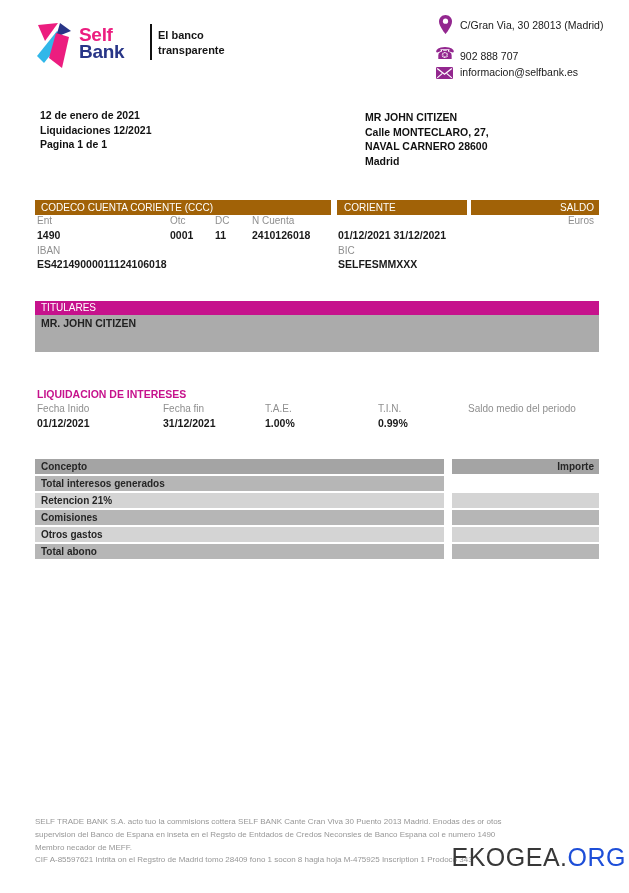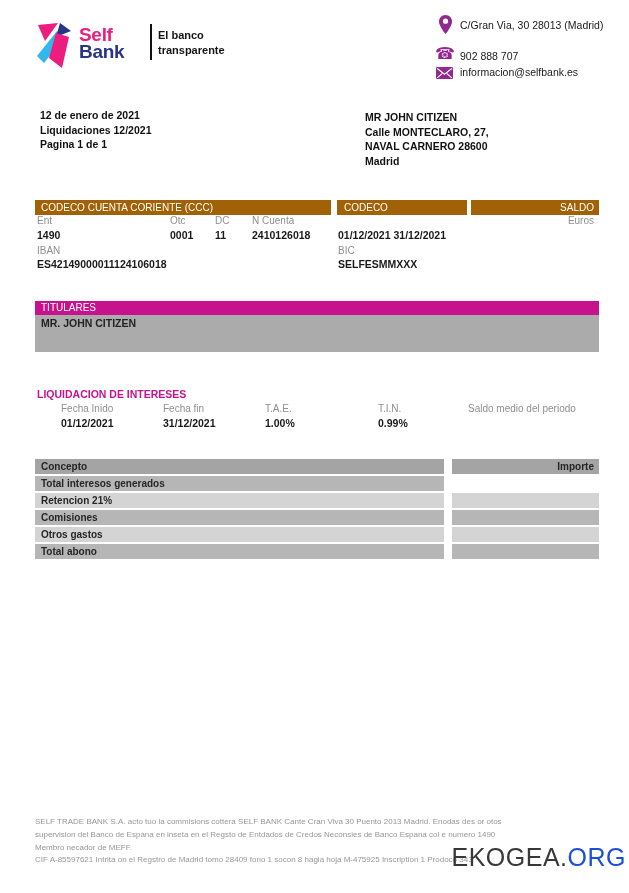--- a/index.html
+++ b/index.html
@@ -56,21 +56,21 @@
 
   
   #bar-titulares { position:absolute; left:35px; top:301px; width:564px; height:14px; background:#c6128c; color:#fff; font-size:10px; line-height:14px; padding-left:6px; }
   #titulares-box { position:absolute; left:35px; top:315px; width:564px; height:37px; background:#ababab; }
   #titulares-holder { position:absolute; left:6px; top:2px; font-size:10.5px; font-weight:bold; color:#222; }
 
   
   #liq-title { position:absolute; left:37px; top:388px; font-size:10.5px; font-weight:bold; color:#c6128c; }
   .liq-lbl { position:absolute; top:403px; font-size:10px; color:#8f8f8f; }
   .liq-val { position:absolute; top:417px; font-size:10.5px; font-weight:bold; color:#1a1a1a; }
-  .liq-c0 { left:37px;margin-left:24px; } .liq-c1 { left:163px; } .liq-c2 { left:265px; } .liq-c3 { left:378px; } .liq-c4 { left:468px; }
+  .liq-c0 { left:37px; } .liq-c1 { left:163px; } .liq-c2 { left:265px; } .liq-c3 { left:378px; } .liq-c4 { left:468px; }
 
   
   .trow { position:absolute; height:15px; font-size:10px; line-height:15px; color:#262626; }
   .cell-concepto { position:absolute; left:35px;  width:409px; height:15px; padding-left:6px; }
   .cell-importe  { position:absolute; left:452px; width:147px; height:15px; text-align:right; padding-right:5px; }
   #tbl-header .cell-concepto, #tbl-header .cell-importe { background:#a4a4a4; font-weight:bold; }
   #tbl-header { top:459px; }
   .row-dark  .cell-concepto, .row-dark  .cell-importe.filled  { background:#b6b6b6; }
   .row-light .cell-concepto, .row-light .cell-importe.filled { background:#d4d4d4; }
   .trow .cell-concepto { font-weight:600; }
@@ -129,21 +129,21 @@
   </div>
 
   <div id="recipient">
     <div>MR JOHN CITIZEN</div>
     <div>Calle MONTECLARO, 27,</div>
     <div>NAVAL  CARNERO 28600</div>
     <div>Madrid</div>
   </div>
 
   <div id="bar-ccc" class="pinkbar">CODECO CUENTA CORIENTE (CCC)</div>
-  <div id="bar-periodo" class="pinkbar">CODECO</div>
+  <div id="bar-periodo" class="pinkbar">CORIENTE</div>
   <div id="bar-saldo" class="pinkbar">SALDO</div>
 
   <div id="lbl-ent" class="lbl">Ent</div>
   <div id="lbl-otc" class="lbl">Otc</div>
   <div id="lbl-dc" class="lbl">DC</div>
   <div id="lbl-ncuenta" class="lbl">N Cuenta</div>
   <div id="lbl-euros" class="lbl">Euros</div>
 
   <div id="val-ent" class="val">1490</div>
   <div id="val-otc" class="val">0001</div>

